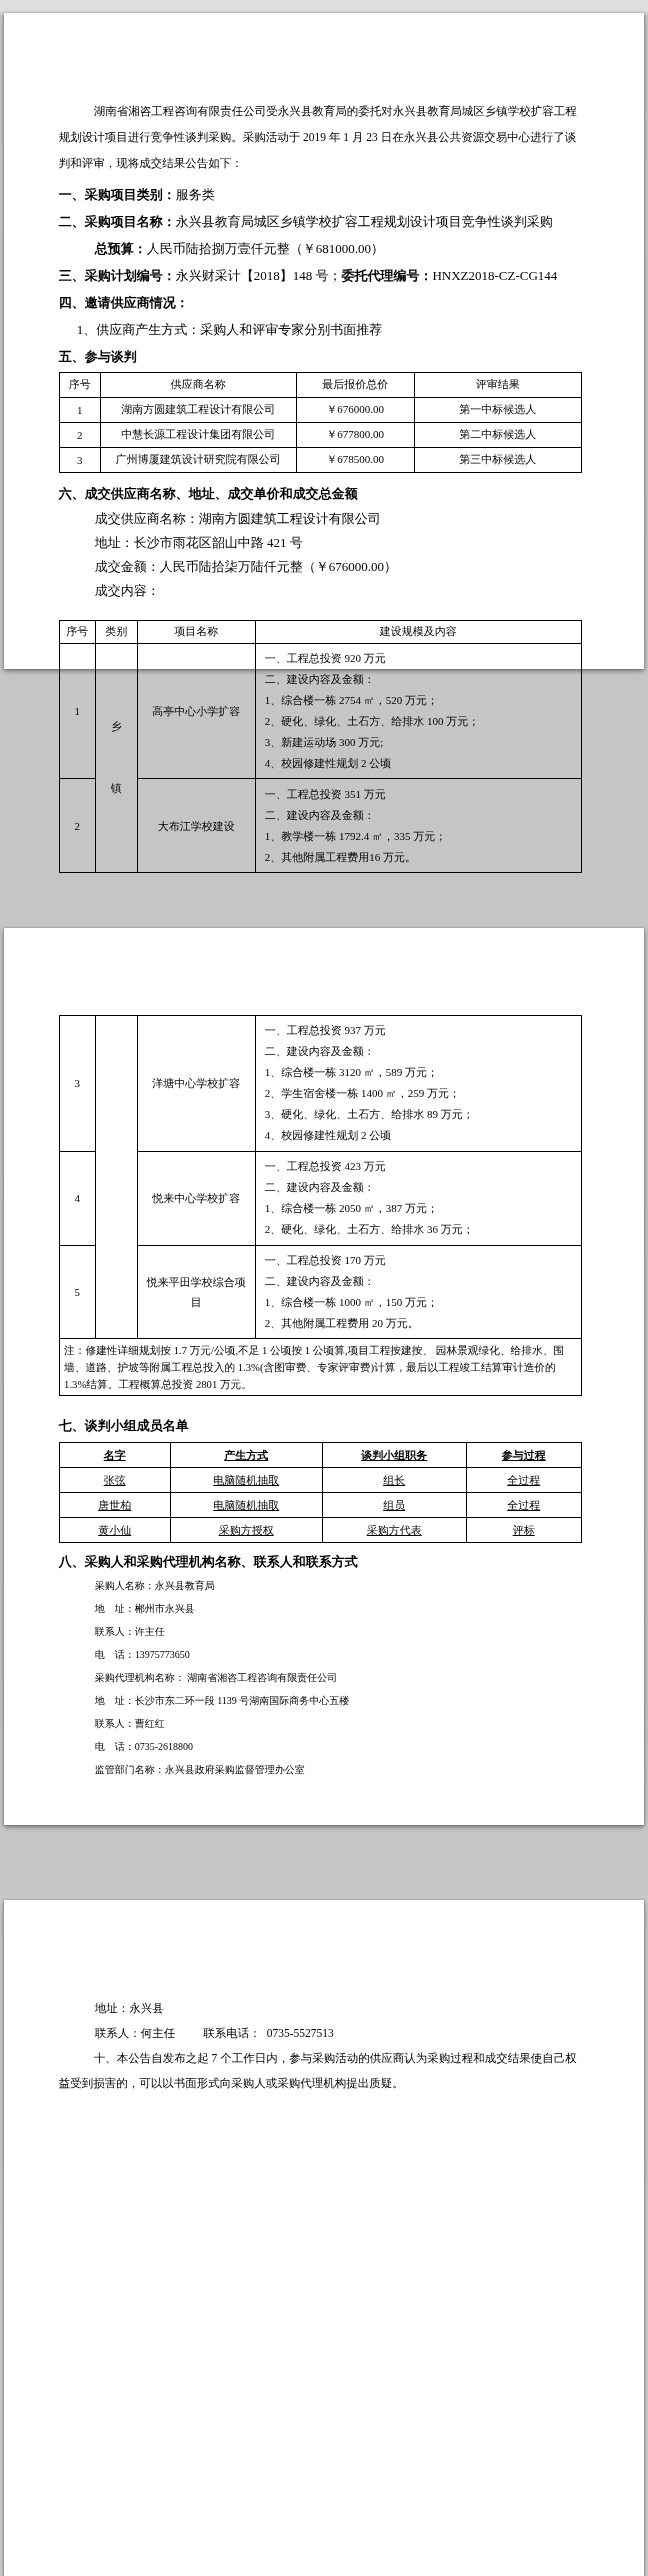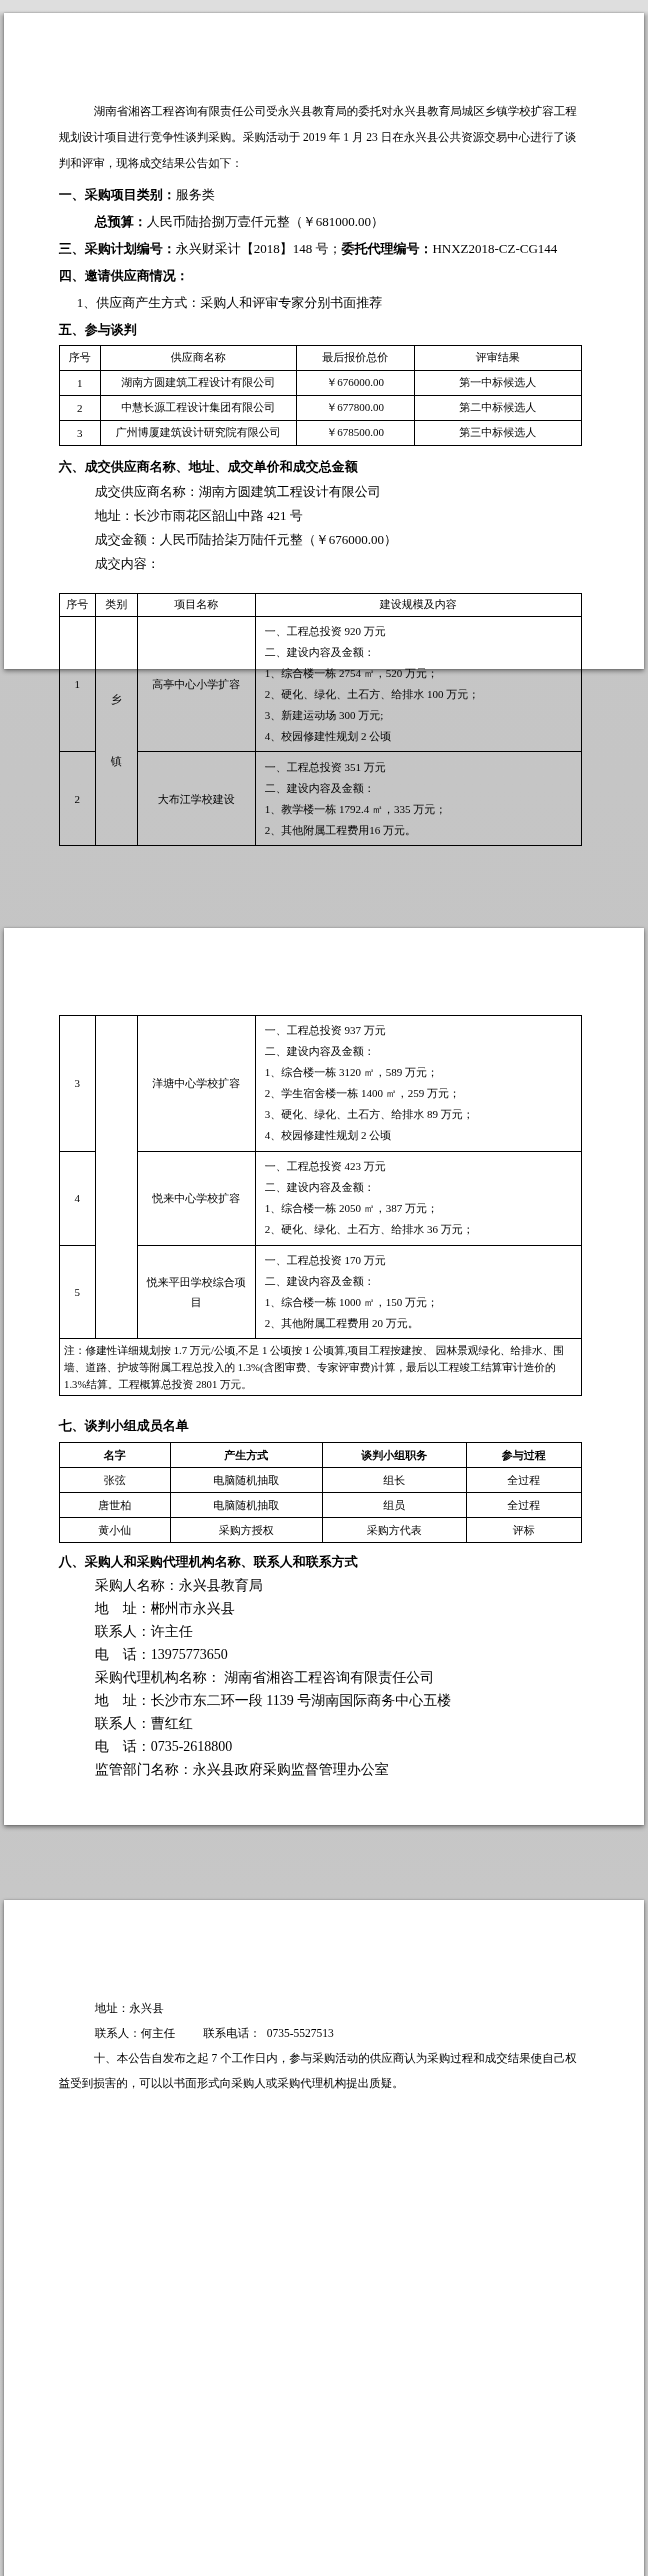--- a/index.html
+++ b/index.html
@@ -36,35 +36,38 @@
   .tbl2 td.content{text-align:left;padding:4.4px 3px 4.4px 9px;line-height:21px;}
   .tbl2 tr.hd td{height:22px;text-align:center;padding:0;}
   .cat{text-align:center;}
   .cat .cg{line-height:21px;}
   .cat .cg:first-child{margin-bottom:41px;}
   .notecell{font-size:10.7px;line-height:17px;text-align:left;padding:2.2px 4.4px;}
 
   .tbl3 td{height:24px;text-align:center;padding:0 1.5px;}
   .tbl3 tr.hd td{font-weight:bold;height:24.4px;}
 
-  .cline{font-size:14px;line-height:23px;padding-left:36px;}
+  .cline{font-size:10px;line-height:23px;padding-left:36px;}
   .h2line{font-size:11.5px;line-height:25px;}
   .para10{font-size:11.5px;line-height:25px;text-indent:35px;margin:0;}
   .gap60{margin-left:28px;}
 </style>
 </head>
 <body>
 
 <div class="page" id="page1">
   <div class="inner" style="padding-top:85px;">
     <p class="intro">湖南省湘咨工程咨询有限责任公司受永兴县教育局的委托对永兴县教育局城区乡镇学校扩容工程规划设计项目进行竞争性谈判采购。采购活动于 2019 年 1 月 23 日在永兴县公共资源交易中心进行了谈判和评审，现将成交结果公告如下：</p>
 
     <div class="hline">
       <span class="b">一、采购项目类别：</span><span>服务类</span>
     </div>
+    <div class="hline">
+      <span class="b">二、采购项目名称：</span><span>永兴县教育局城区乡镇学校扩容工程规划设计项目竞争性谈判采购</span>
+    </div>
     <div class="hline ind1">
       <span class="b">总预算：</span><span>人民币陆拾捌万壹仟元整（￥681000.00）</span>
     </div>
     <div class="hline">
       <span class="b">三、采购计划编号：</span><span>永兴财采计【2018】148 号；</span><span class="b">委托代理编号：</span><span>HNXZ2018-CZ-CG144</span>
     </div>
     <div class="hline b">四、邀请供应商情况：</div>
     <div class="hline ind2">1、供应商产生方式：采购人和评审专家分别书面推荐</div>
     <div class="hline b">五、参与谈判</div>
 
@@ -198,21 +201,21 @@
         </td>
       </tr>
       <tr>
         <td class="notecell" colspan="4">注：修建性详细规划按 1.7 万元/公顷,不足 1 公顷按 1 公顷算,项目工程按建按、 园林景观绿化、给排水、围墙、道路、护坡等附属工程总投入的 1.3%(含图审费、专家评审费)计算，最后以工程竣工结算审计造价的 1.3%结算。工程概算总投资 2801 万元。</td>
       </tr>
     </tbody>
       </table>
 
     <div class="hline b" style="margin-top:16.3px;">七、谈判小组成员名单</div>
 
-    <table class="tbl3" style="margin-top:3px;">
+    <table class="tbl3" style="margin-top:3px;text-decoration:underline;">
       <colgroup>
           <col style="width:111px">
           <col style="width:152px">
           <col style="width:144px">
           <col>
         </colgroup>
       <tbody>
           <tr class="hd">
         <td>名字</td>
         <td>产生方式</td>

